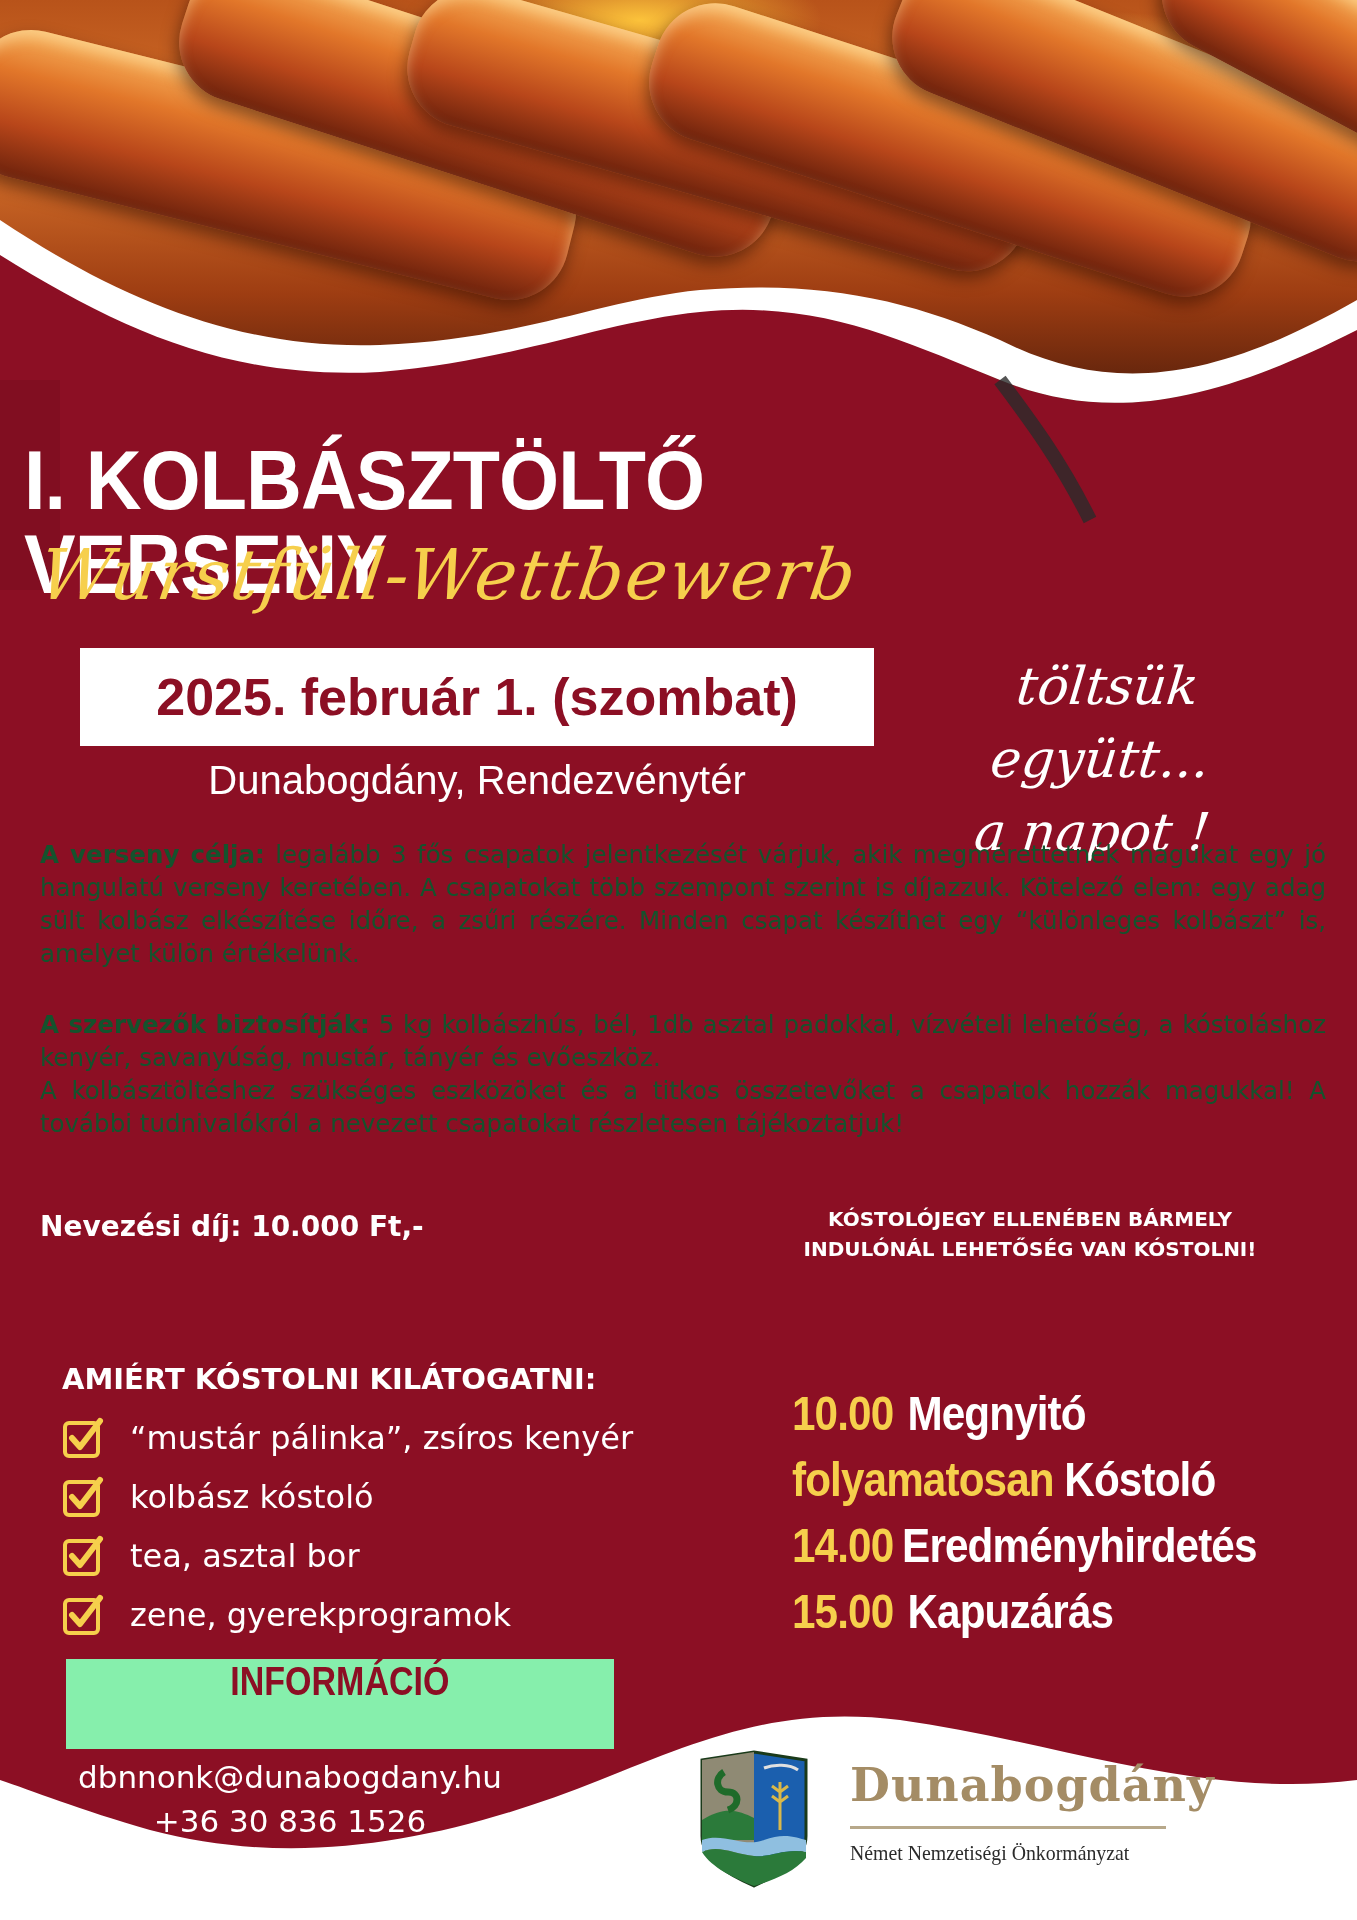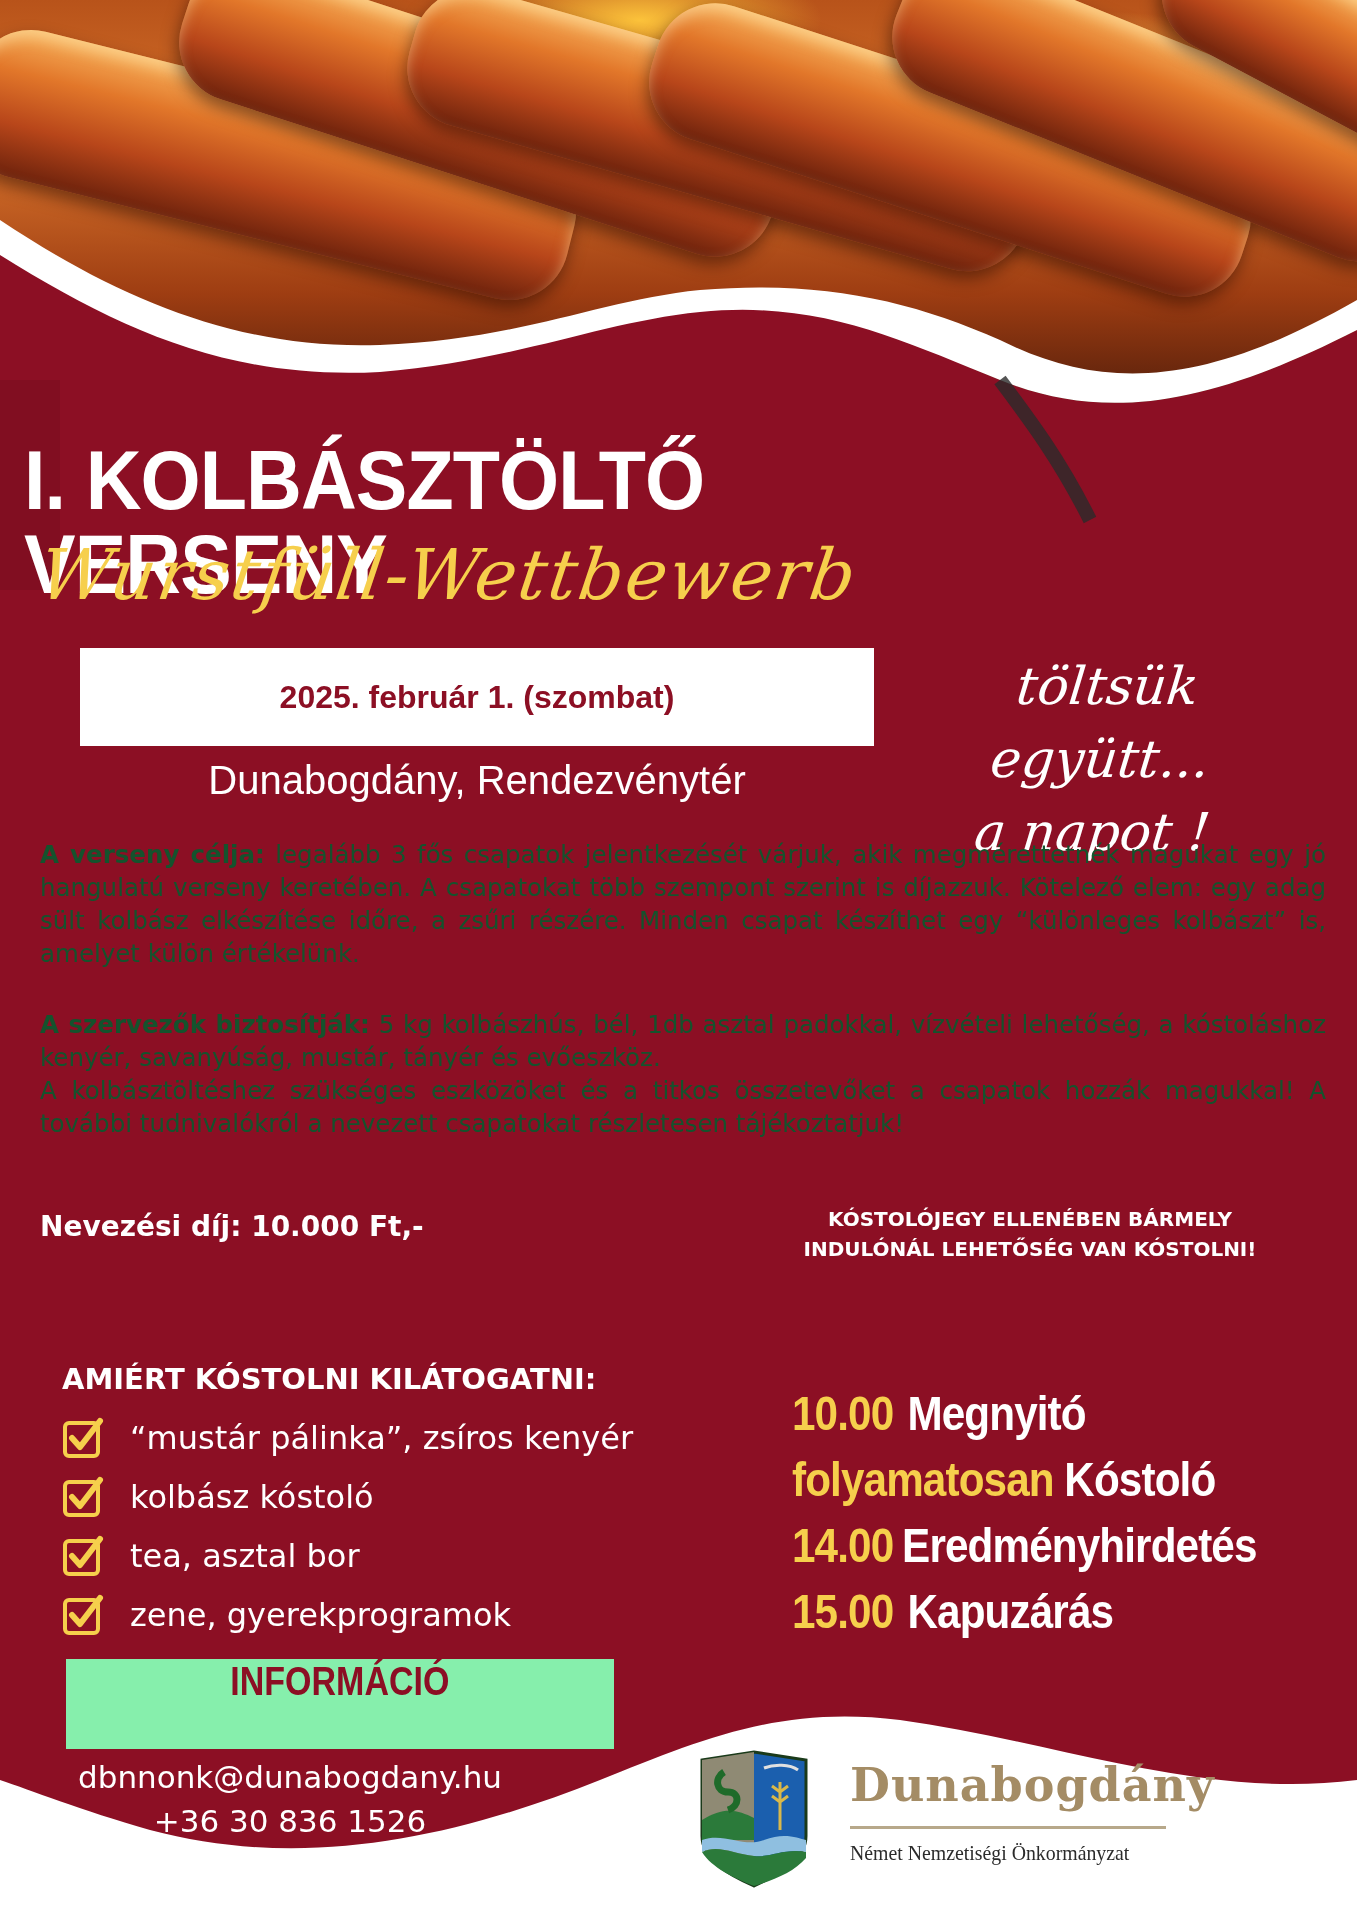--- a/index.html
+++ b/index.html
@@ -22,21 +22,21 @@
     .waves { position: absolute; left: 0; top: 0; width: 1357px; height: 1920px; }
 
     .title { position: absolute; left: 24px; top: 438px; width: 1000px; font-family: "Liberation Sans", sans-serif;
       font-weight: 700; font-size: 84px; color: #ffffff; letter-spacing: -1px; transform: scaleX(0.92); transform-origin: left;
       line-height: 1; }
     .subtitle { position: absolute; left: 40px; top: 540px; font-family: "DejaVu Serif", serif; font-style: italic;
       font-size: 70px; color: #f6cf4c; letter-spacing: 2px; transform: skewX(-8deg); line-height: 1; }
 
     .date-box { position: absolute; left: 80px; top: 648px; width: 794px; height: 98px; background: #ffffff;
       display: flex; align-items: center; justify-content: center; }
-    .date-text { font-family: "Liberation Sans", sans-serif; font-weight: 700; font-size: 32px; color: #8c0f24; letter-spacing: 0; }
+    .date-text { font-family: "Liberation Sans", sans-serif; font-weight: 700; font-size: 52px; color: #8c0f24; letter-spacing: 0; }
 
     .location { position: absolute; left: 80px; top: 758px; width: 794px; text-align: center;
       font-family: "Liberation Sans", sans-serif; font-weight: 400; font-size: 40px; color: #ffffff; }
 
     .slogan { position: absolute; left: 900px; top: 650px; width: 400px; text-align: center;
       font-family: "DejaVu Serif", serif; font-style: italic; color: #ffffff; font-size: 52px; line-height: 1.4; transform: skewX(-6deg); }
 
     .para { position: absolute; left: 40px; width: 1286px; font-family: "DejaVu Sans", sans-serif; font-size: 24.5px;
       color: #14532d; line-height: 33px; text-align: justify; }
     .para b { font-weight: 700; }

